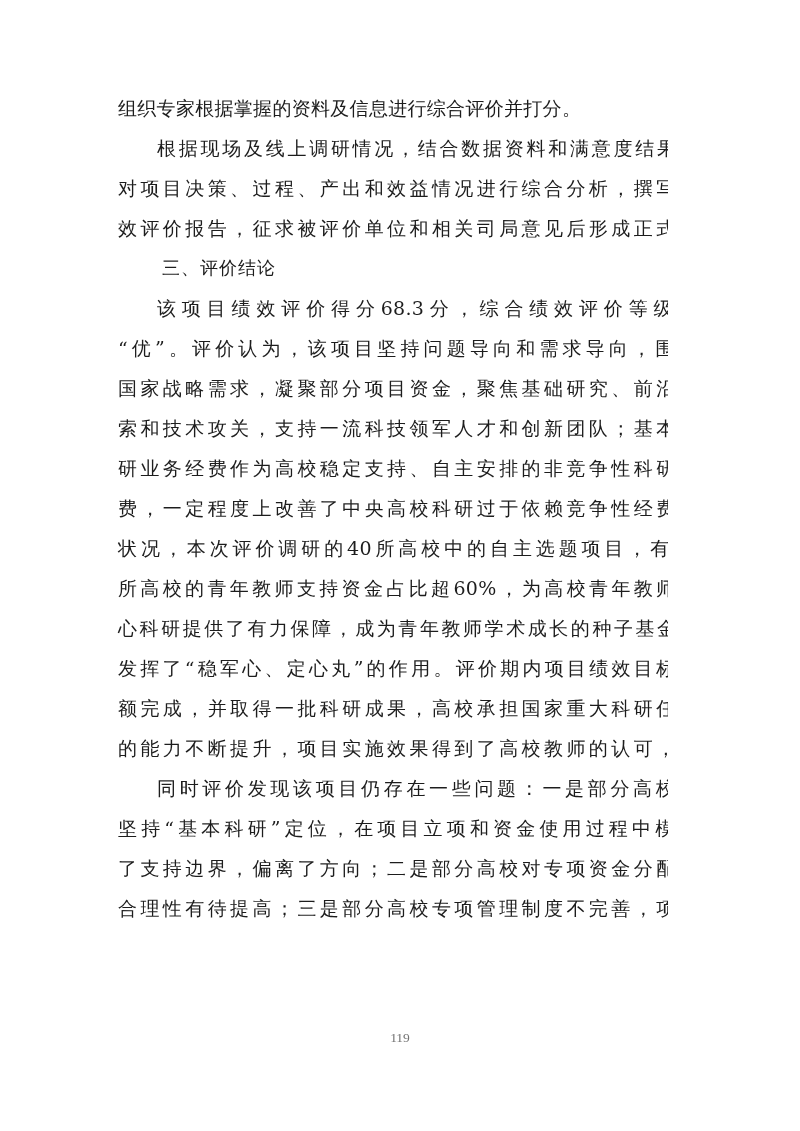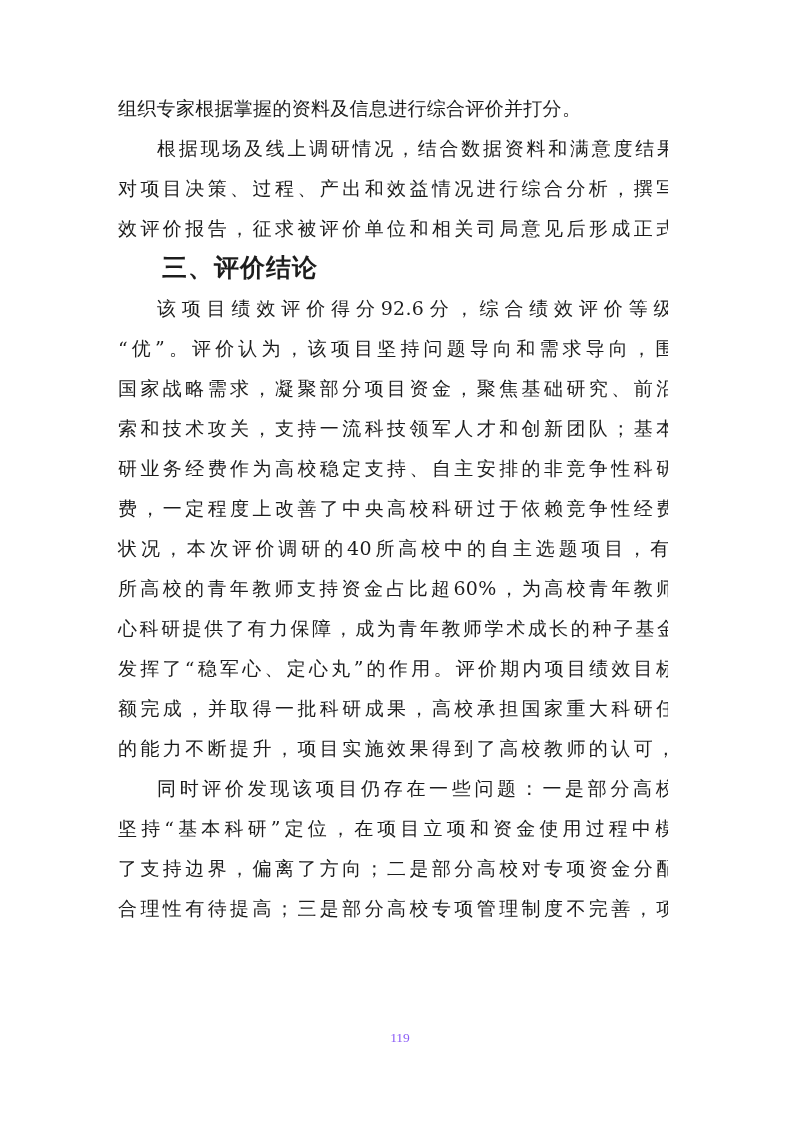--- a/index.html
+++ b/index.html
@@ -33,47 +33,47 @@
   .line.jf {
     display: flex;
     justify-content: space-between;
     align-items: baseline;
   }
   .line.start {
     padding-left: 39px;
   }
   .line.heading {
     font-family: "DejaVu Sans", "Liberation Sans", sans-serif;
-    font-weight: 700;
-    font-size: 25px;
+    font-weight: 400;
+    font-size: 18px;
     padding-left: 44px;
     letter-spacing: 1px;
   }
   .footer {
     position: absolute;
     left: 0;
     top: 1030px;
     width: 800px;
     text-align: center;
     font-size: 13.5px;
-    color: #8b5cf6;
+    color: #737373;
     font-family: "Liberation Serif", "DejaVu Serif", serif;
   }
 </style>
 </head>
 <body>
 
 <div class="page">
   <div class="text-column" id="text-column">
       <div class="line end">组织专家根据掌握的资料及信息进行综合评价并打分。</div>
       <div class="line start jf"><span>根</span><span>据</span><span>现</span><span>场</span><span>及</span><span>线</span><span>上</span><span>调</span><span>研</span><span>情</span><span>况</span><span>，</span><span>结</span><span>合</span><span>数</span><span>据</span><span>资</span><span>料</span><span>和</span><span>满</span><span>意</span><span>度</span><span>结</span><span>果</span><span>，</span></div>
       <div class="line mid jf"><span>对</span><span>项</span><span>目</span><span>决</span><span>策</span><span>、</span><span>过</span><span>程</span><span>、</span><span>产</span><span>出</span><span>和</span><span>效</span><span>益</span><span>情</span><span>况</span><span>进</span><span>行</span><span>综</span><span>合</span><span>分</span><span>析</span><span>，</span><span>撰</span><span>写</span><span>绩</span></div>
       <div class="line mid jf"><span>效</span><span>评</span><span>价</span><span>报</span><span>告</span><span>，</span><span>征</span><span>求</span><span>被</span><span>评</span><span>价</span><span>单</span><span>位</span><span>和</span><span>相</span><span>关</span><span>司</span><span>局</span><span>意</span><span>见</span><span>后</span><span>形</span><span>成</span><span>正</span><span>式</span><span>绩</span></div>
       <div class="line heading">三、评价结论</div>
-      <div class="line start jf"><span>该</span><span>项</span><span>目</span><span>绩</span><span>效</span><span>评</span><span>价</span><span>得</span><span>分</span><span>92.6</span><span>分</span><span>，</span><span>综</span><span>合</span><span>绩</span><span>效</span><span>评</span><span>价</span><span>等</span><span>级</span><span>为</span></div>
+      <div class="line start jf"><span>该</span><span>项</span><span>目</span><span>绩</span><span>效</span><span>评</span><span>价</span><span>得</span><span>分</span><span>68.3</span><span>分</span><span>，</span><span>综</span><span>合</span><span>绩</span><span>效</span><span>评</span><span>价</span><span>等</span><span>级</span><span>为</span></div>
       <div class="line mid jf"><span>“</span><span>优</span><span>”</span><span>。</span><span>评</span><span>价</span><span>认</span><span>为</span><span>，</span><span>该</span><span>项</span><span>目</span><span>坚</span><span>持</span><span>问</span><span>题</span><span>导</span><span>向</span><span>和</span><span>需</span><span>求</span><span>导</span><span>向</span><span>，</span><span>围</span><span>绕</span></div>
       <div class="line mid jf"><span>国</span><span>家</span><span>战</span><span>略</span><span>需</span><span>求</span><span>，</span><span>凝</span><span>聚</span><span>部</span><span>分</span><span>项</span><span>目</span><span>资</span><span>金</span><span>，</span><span>聚</span><span>焦</span><span>基</span><span>础</span><span>研</span><span>究</span><span>、</span><span>前</span><span>沿</span><span>探</span></div>
       <div class="line mid jf"><span>索</span><span>和</span><span>技</span><span>术</span><span>攻</span><span>关</span><span>，</span><span>支</span><span>持</span><span>一</span><span>流</span><span>科</span><span>技</span><span>领</span><span>军</span><span>人</span><span>才</span><span>和</span><span>创</span><span>新</span><span>团</span><span>队</span><span>；</span><span>基</span><span>本</span><span>科</span></div>
       <div class="line mid jf"><span>研</span><span>业</span><span>务</span><span>经</span><span>费</span><span>作</span><span>为</span><span>高</span><span>校</span><span>稳</span><span>定</span><span>支</span><span>持</span><span>、</span><span>自</span><span>主</span><span>安</span><span>排</span><span>的</span><span>非</span><span>竞</span><span>争</span><span>性</span><span>科</span><span>研</span><span>经</span></div>
       <div class="line mid jf"><span>费</span><span>，</span><span>一</span><span>定</span><span>程</span><span>度</span><span>上</span><span>改</span><span>善</span><span>了</span><span>中</span><span>央</span><span>高</span><span>校</span><span>科</span><span>研</span><span>过</span><span>于</span><span>依</span><span>赖</span><span>竞</span><span>争</span><span>性</span><span>经</span><span>费</span><span>的</span></div>
       <div class="line mid jf"><span>状</span><span>况</span><span>，</span><span>本</span><span>次</span><span>评</span><span>价</span><span>调</span><span>研</span><span>的</span><span>40</span><span>所</span><span>高</span><span>校</span><span>中</span><span>的</span><span>自</span><span>主</span><span>选</span><span>题</span><span>项</span><span>目</span><span>，</span><span>有</span><span>29</span></div>
       <div class="line mid jf"><span>所</span><span>高</span><span>校</span><span>的</span><span>青</span><span>年</span><span>教</span><span>师</span><span>支</span><span>持</span><span>资</span><span>金</span><span>占</span><span>比</span><span>超</span><span>60%</span><span>，</span><span>为</span><span>高</span><span>校</span><span>青</span><span>年</span><span>教</span><span>师</span><span>潜</span></div>
       <div class="line mid jf"><span>心</span><span>科</span><span>研</span><span>提</span><span>供</span><span>了</span><span>有</span><span>力</span><span>保</span><span>障</span><span>，</span><span>成</span><span>为</span><span>青</span><span>年</span><span>教</span><span>师</span><span>学</span><span>术</span><span>成</span><span>长</span><span>的</span><span>种</span><span>子</span><span>基</span><span>金</span><span>，</span></div>
       <div class="line mid jf"><span>发</span><span>挥</span><span>了</span><span>“</span><span>稳</span><span>军</span><span>心</span><span>、</span><span>定</span><span>心</span><span>丸</span><span>”</span><span>的</span><span>作</span><span>用</span><span>。</span><span>评</span><span>价</span><span>期</span><span>内</span><span>项</span><span>目</span><span>绩</span><span>效</span><span>目</span><span>标</span><span>超</span></div>
       <div class="line mid jf"><span>额</span><span>完</span><span>成</span><span>，</span><span>并</span><span>取</span><span>得</span><span>一</span><span>批</span><span>科</span><span>研</span><span>成</span><span>果</span><span>，</span><span>高</span><span>校</span><span>承</span><span>担</span><span>国</span><span>家</span><span>重</span><span>大</span><span>科</span><span>研</span><span>任</span><span>务</span></div>

